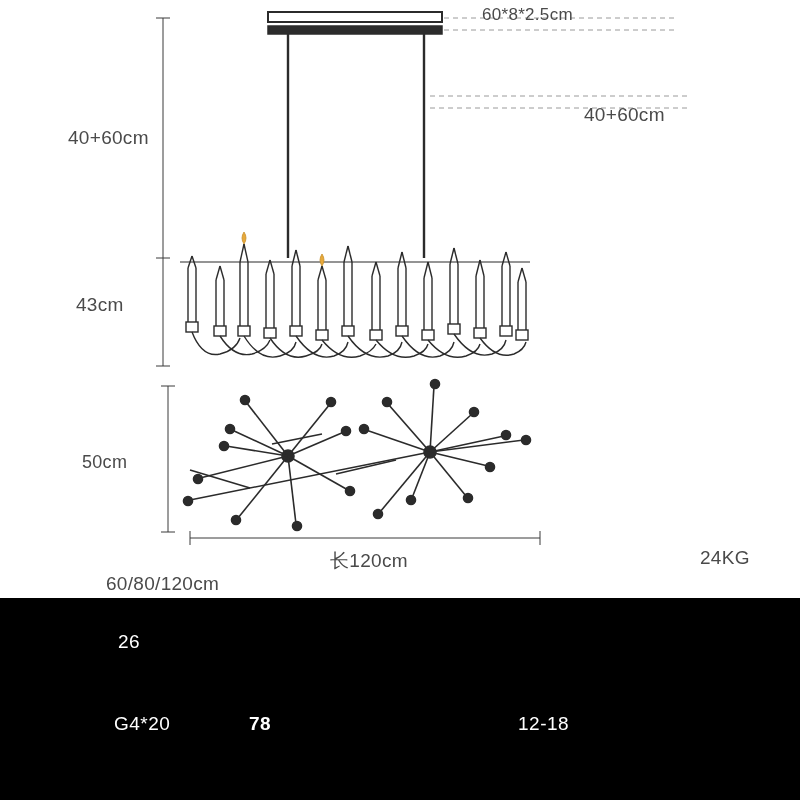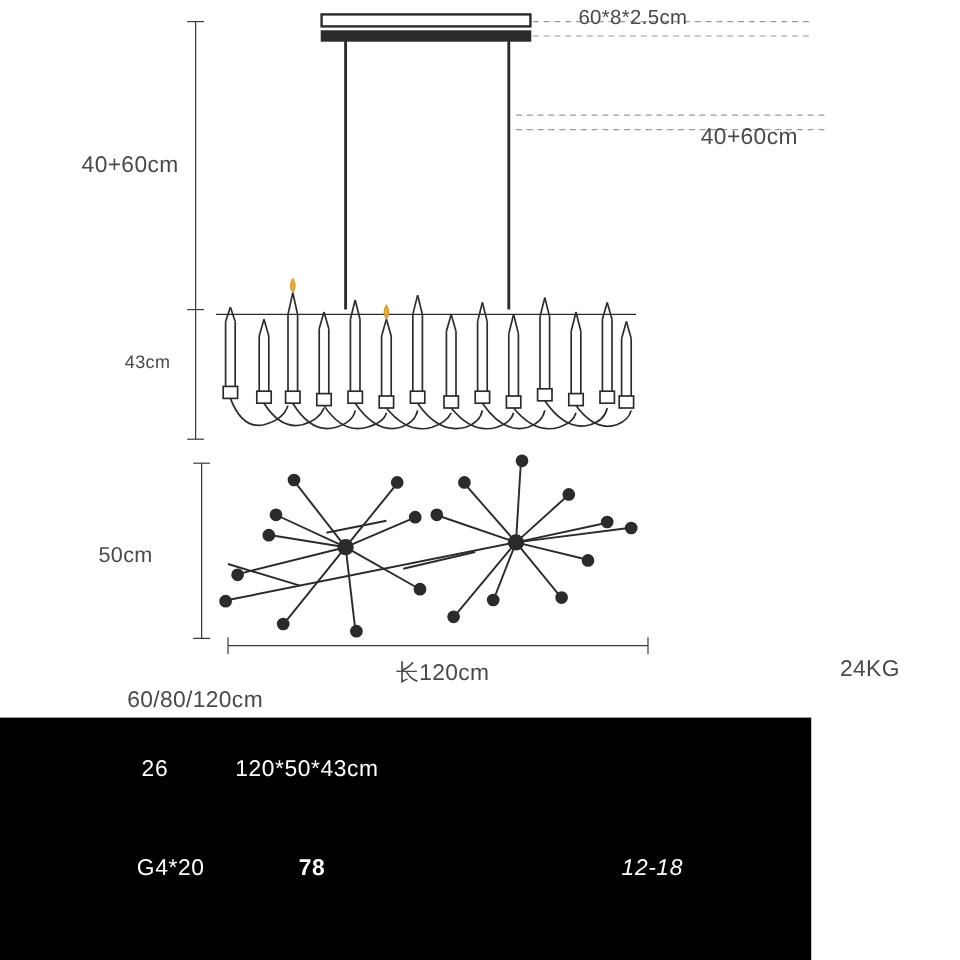--- a/index.html
+++ b/index.html
@@ -23,21 +23,21 @@
   .diagram-area {
     position: absolute;
     left: 0; top: 0;
     width: 800px;
     height: 565px;
     background: #ffffff;
   }
   .spec-area {
     position: absolute;
     left: 0; top: 598px;
-    width: 676px;
+    width: 800px;
     height: 202px;
     background: #000000;
     text-align: center;
   }
   .lbl {
     position: absolute;
     color: #555555;
     font-size: 17px;
     white-space: nowrap;
     letter-spacing: 0.3px;
@@ -274,33 +274,32 @@
         </g>
       </g>
     </svg>
 
     <div class="lbl lbl-dim" style="left:482px; top:5px;">60*8*2.5cm</div>
 
     <div class="lbl lbl-dim" style="left:584px; top:104px; font-size:19px;">40+60cm</div>
 
     <div class="lbl lbl-dim" style="left:68px; top:127px; font-size:19px;">40+60cm</div>
 
-    <div class="lbl lbl-dim" style="left:104px; top:294px; font-size:15px;">43cm</div>
+    <div class="lbl lbl-dim" style="left:76px; top:294px; font-size:19px;">43cm</div>
 
     <div class="lbl lbl-dim" style="left:82px; top:452px; font-size:18px;">50cm</div>
 
     <div class="lbl lbl-dim" style="left:106px; top:547px; font-size:19px;margin-top:26px;">60/80/120cm</div>
 
     <div class="lbl lbl-dim" style="left:330px; top:548px; font-size:19px;">长120cm</div>
 
     <div class="lbl lbl-dim" style="left:700px; top:547px; font-size:19px;text-align:center;">24KG</div>
   </div>
 
   <div class="spec-area">
     <div class="spec-txt" style="left:118px; top:33px;">26</div>
-    <div class="spec-txt" style="left:196px; top:33px;">120*50*43cm</div>
 
     <div class="spec-txt" style="left:114px; top:115px;">G4*20</div>
     <div class="spec-txt" style="left:249px; top:115px;font-weight:bold;">78</div>
-    <div class="spec-txt" style="left:518px; top:115px;font-style:italic;">12-18</div>
+    <div class="spec-txt" style="left:518px; top:115px;">12-18</div>
   </div>
 
 </div>
 
 </body></html>

